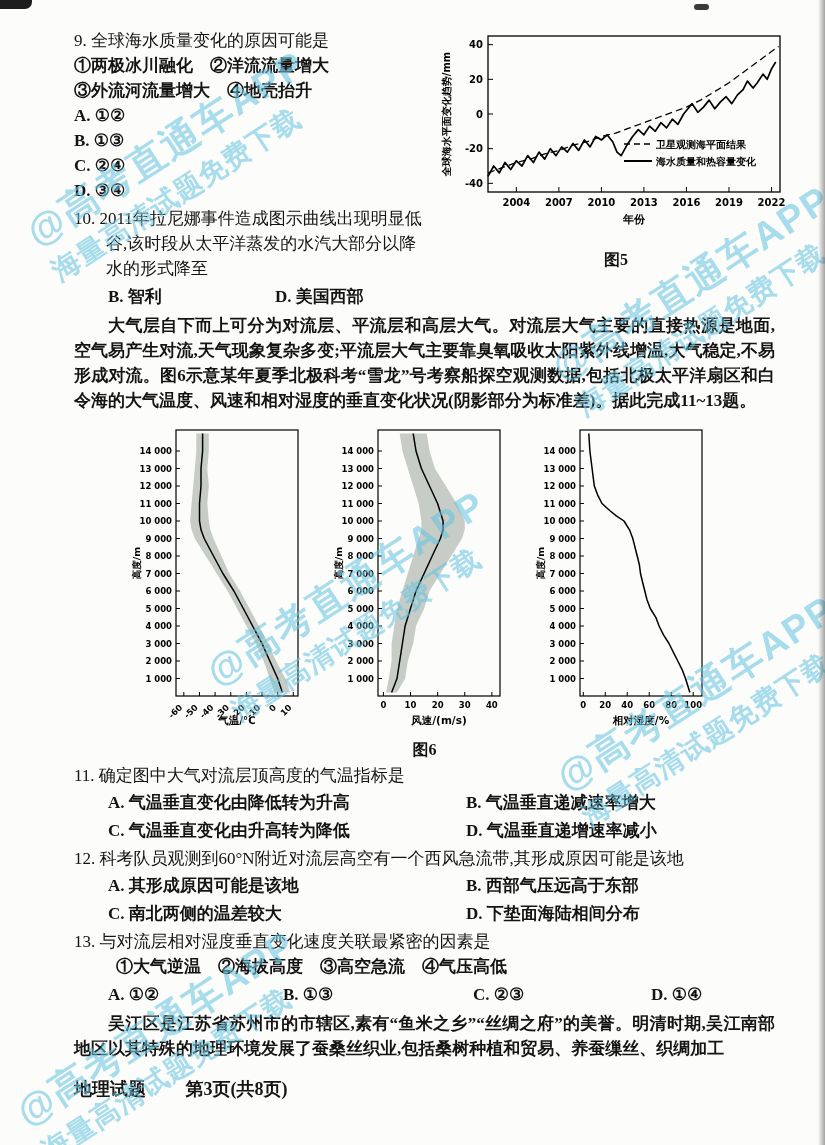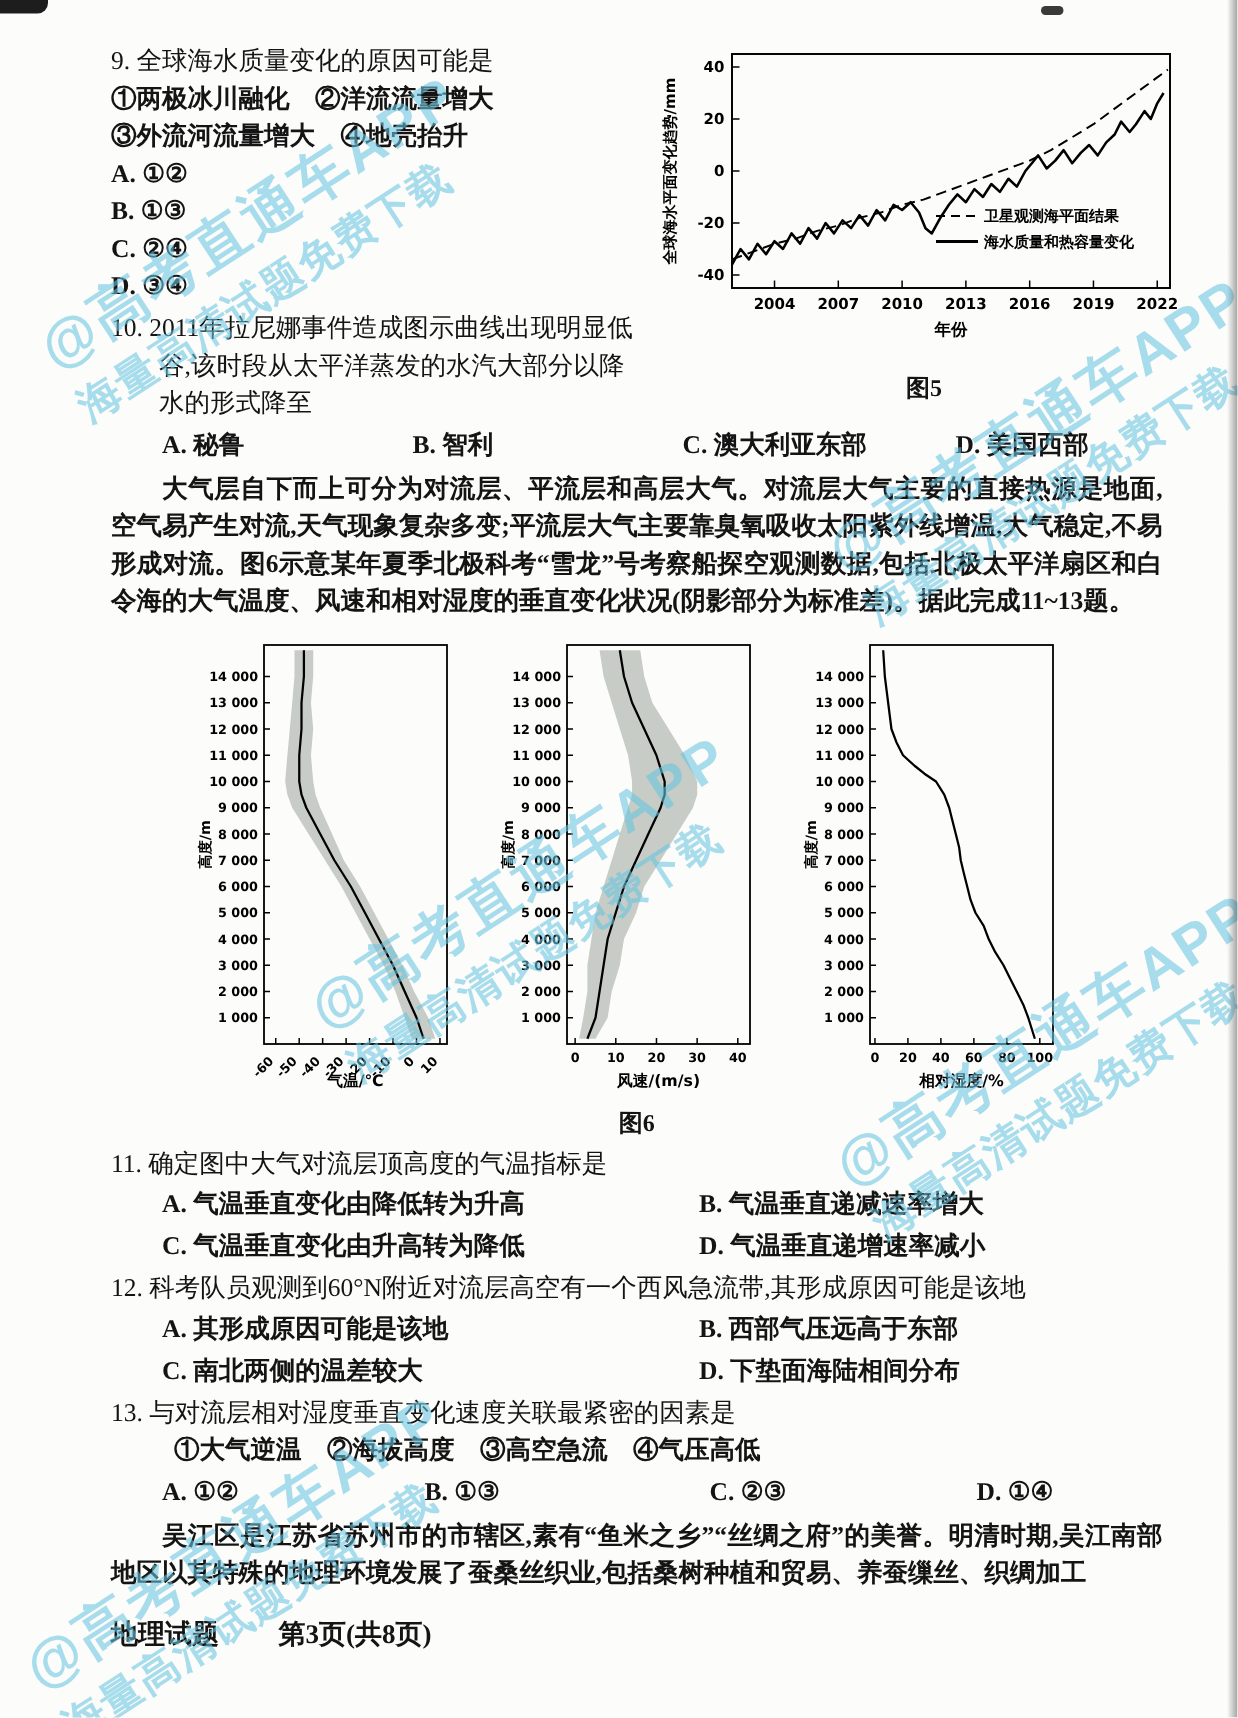--- a/index.html
+++ b/index.html
@@ -113,23 +113,21 @@
           <line x1="188" y1="135" x2="216" y2="135" stroke="#000" stroke-width="2"></line>
           <text x="220" y="138.5" font-size="10" text-anchor="start" fill="#000">海水质量和热容量变化</text>
           <text x="198" y="197" font-size="11" text-anchor="middle" fill="#000">年份</text>
           <text x="14" y="88" font-size="10" text-anchor="middle" fill="#000" transform="rotate(-90 14 88)">全球海水平面变化趋势/mm</text>
         </svg>
       <div class="fig-caption" style="width:360px">图5</div>
     </div>
   </div>
 
   <div class="opts-row4">
-    <span>A. 秘鲁</span>
     <span>B. 智利</span>
-    <span>C. 澳大利亚东部</span>
     <span>D. 美国西部</span>
   </div>
 
   <div class="para">大气层自下而上可分为对流层、平流层和高层大气。对流层大气主要的直接热源是地面,空气易产生对流,天气现象复杂多变;平流层大气主要靠臭氧吸收太阳紫外线增温,大气稳定,不易形成对流。图6示意某年夏季北极科考“雪龙”号考察船探空观测数据,包括北极太平洋扇区和白令海的大气温度、风速和相对湿度的垂直变化状况(阴影部分为标准差)。据此完成11~13题。</div>
 
   <div class="fig6-row">
     <svg id="fig6-0" width="190" height="316">
         <polygon points="146.5,272.5 141.8,258.5 135.6,241.0 127.8,223.5 118.4,206.0 109.0,188.5 99.6,171.0 88.7,153.5 77.7,136.0 66.8,118.5 63.6,109.8 62.1,101.0 63.6,83.5 65.2,66.0 66.8,48.5 68.3,31.0 68.3,13.5 80.8,13.5 80.8,31.0 79.3,48.5 80.8,66.0 79.3,83.5 80.8,101.0 82.4,109.8 85.5,118.5 93.4,136.0 101.2,153.5 112.1,171.0 121.5,188.5 130.9,206.0 140.3,223.5 148.1,241.0 157.5,258.5 162.2,272.5" fill="#c7ccc6" stroke="none"></polygon>
         <polyline points="154.4,272.5 149.7,258.5 141.8,241.0 134.0,223.5 124.6,206.0 115.3,188.5 105.9,171.0 94.9,153.5 85.5,136.0 76.2,118.5 73.0,109.8 71.5,101.0 71.5,83.5 73.0,66.0 73.0,48.5 74.6,31.0 74.6,13.5" fill="none" stroke="#000" stroke-width="1.5" stroke-linejoin="round"></polyline>
         <rect x="48" y="10" width="122" height="266" fill="none" stroke="#000" stroke-width="1.2"></rect>

